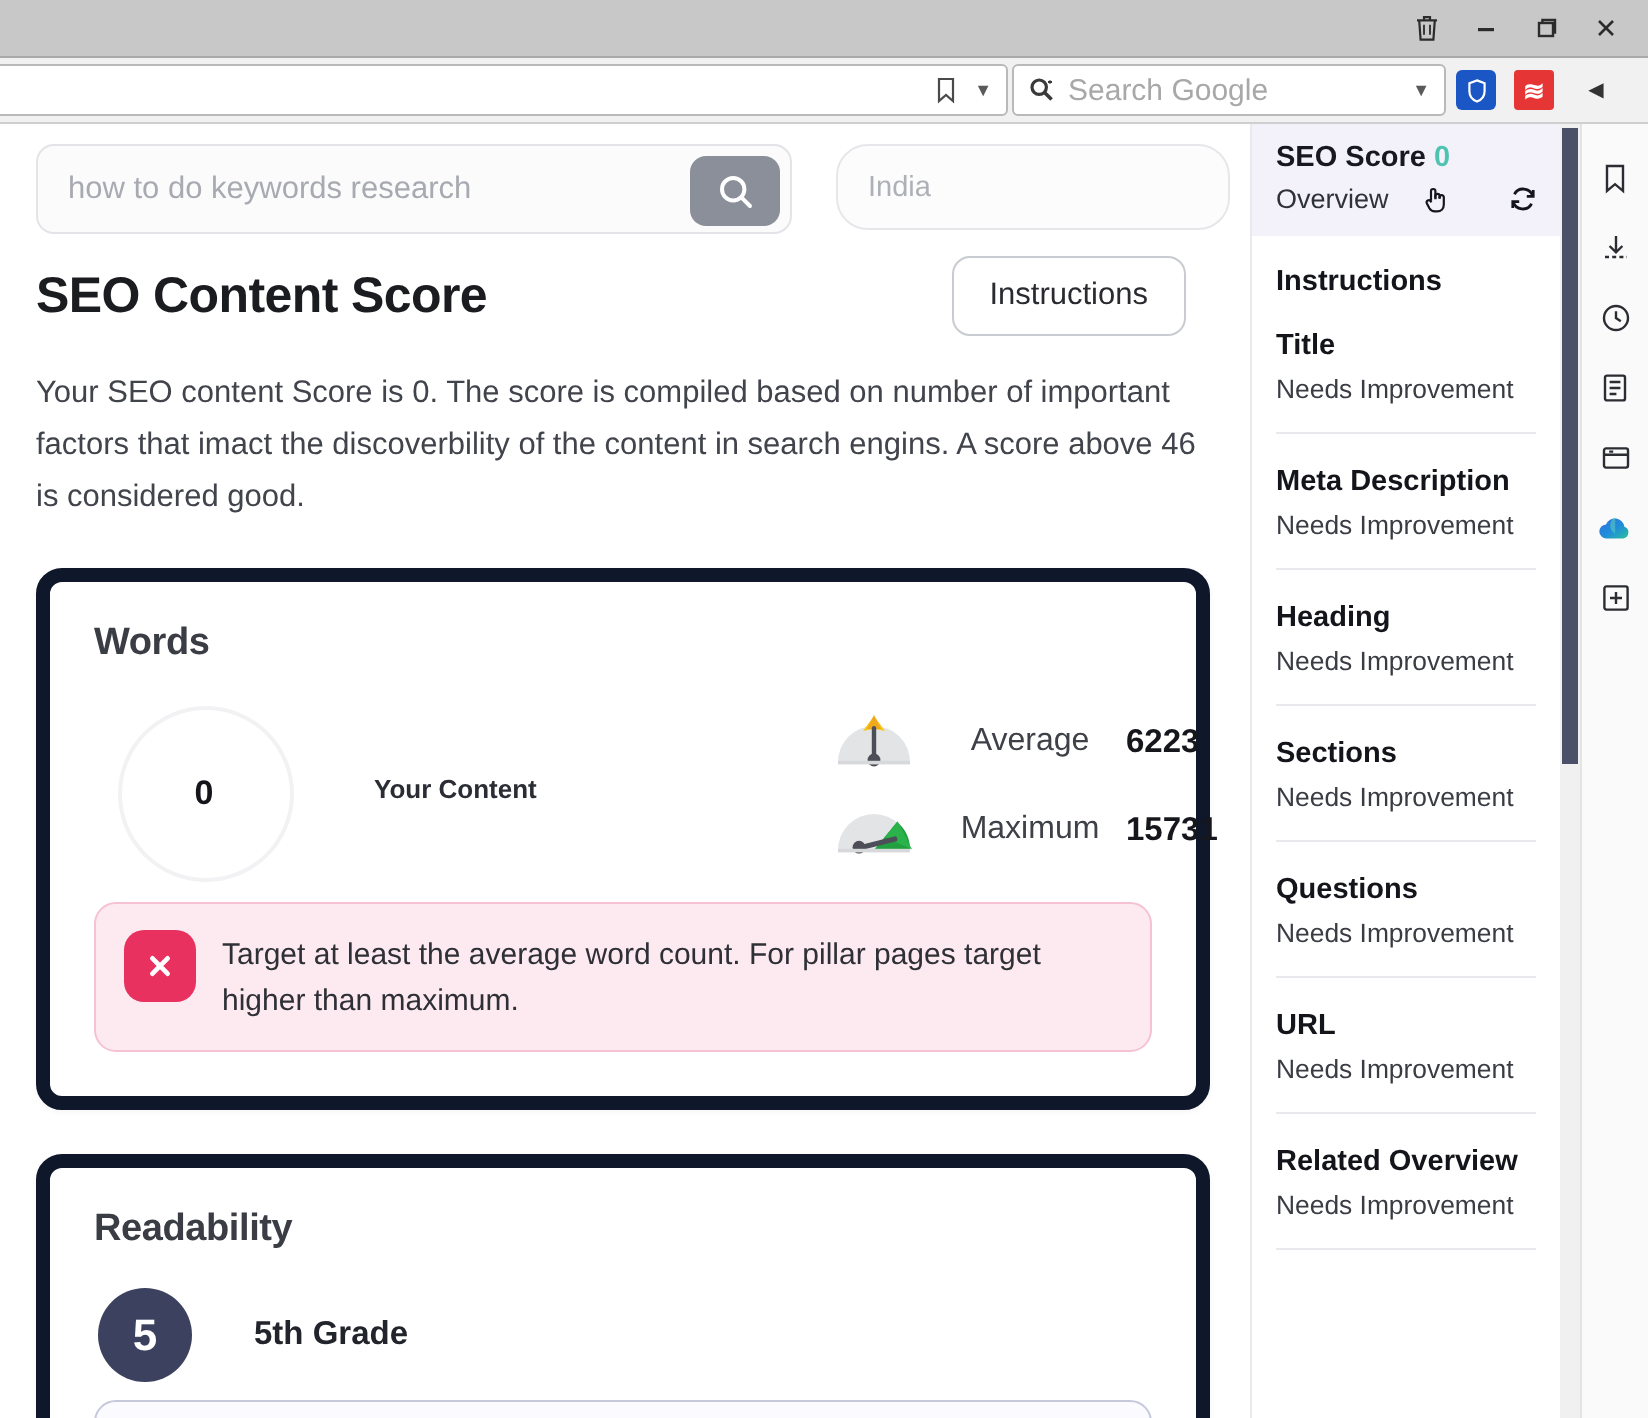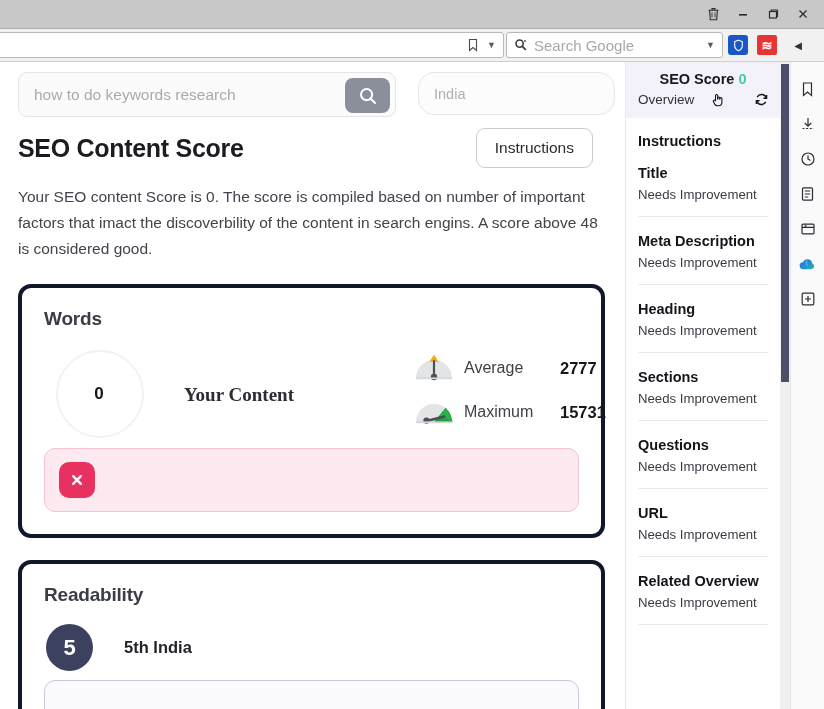--- a/index.html
+++ b/index.html
@@ -118,42 +118,42 @@
     font-family: "Liberation Sans", sans-serif; cursor: pointer;
   }
 
   .desc {
     font-size: 15.5px; line-height: 26px; color: #42444c;
     width: 580px; margin-top: 4px;
   }
 
   .card {
     margin-top: 22px; margin-right: 20px;
-    background: #ffffff; border: 4px solid #0f172a; border-radius: 13px;
+    background: #ffffff; border: 7px solid #0f172a; border-radius: 13px;
     box-shadow: 0 1px 3px rgba(0,0,0,0.045);
     padding: 20px 22px 22px 22px;
   }
   .card-title {
     font-size: 19px; font-weight: bold; color: #3b3d45; letter-spacing: -0.2px;
   }
 
   .words-row { position: relative; height: 104px; margin-top: 8px; }
   .score-circle {
     position: absolute; left: 12px; top: 12px;
     width: 88px; height: 88px; border-radius: 50%;
     border: 2px solid #f2f2f4;
     display:flex; align-items:center; justify-content:center;
   }
   .score-circle span { font-size: 17px; font-weight: bold; color:#15161a; margin-left:-2px;}
   .your-content {
     position: absolute; left: 140px; top: 46px;
-    font-size: 19px; font-weight: bold; color: #2b2d35; font-family: Liberation Serif, serif;
+    font-size: 13px; font-weight: bold; color: #2b2d35;
   }
   .stats { position: absolute; left: 368px; top: 8px; }
-  .stat-row { display: flex; align-items: center; height: 44px; }
+  .stat-row { display: flex; align-items: center; height: 44px; text-align: center; }
   .gauge { width: 44px; height: 34px; margin-right: 8px; }
   .stat-label { font-size: 16px; color: #3f4148; width: 96px; }
   .stat-val { font-size: 16.5px; font-weight: bold; color: #16171c; }
 
   .alert {
     margin-top: 6px; background: #fdeaf0; border: 1px solid #f6c2d3;
     border-radius: 11px; padding: 13px 14px;
     display: flex; align-items: flex-start;
   }
   .alert-icon {
@@ -182,21 +182,21 @@
   }
 
   
   .panel {
     position: absolute; left: 625px; top: 0; width: 155px; height: 647px;
     background: #ffffff; border-left: 1px solid #e9e9ee; overflow: hidden;
   }
   .panel-head {
     background: #f3f2fa; padding: 9px 12px 10px 12px;
   }
-  .panel-head .t1 { font-size: 14.5px; font-weight: bold; color: #181920; text-align: center; }
+  .panel-head .t1 { font-size: 14.5px; font-weight: bold; color: #181920; }
   .panel-head .t1 em { font-style: normal; color: #4ec4b0; font-weight: bold;}
   .panel-head .r2 { display:flex; align-items:center; margin-top: 4px; }
   .panel-head .ov { font-size: 13.5px; color: #30323a; }
   .hand-icon { margin-left: 16px; display:flex; }
   .refresh-icon { margin-left: 26px; display:flex; }
 
   .panel-list { padding: 0 12px; }
   .p-section { padding-top: 16px; }
   .p-section.first { padding-top: 15px; }
   .p-title { font-size: 14.5px; font-weight: bold; color: #14151b; }
@@ -301,21 +301,21 @@
       <div class="geo-wrap">
         <input class="geo-input" type="text" placeholder="India" style="">
       </div>
     </div>
 
     <div class="headrow">
       <div class="h1">SEO Content Score</div>
       <button class="instr-btn">Instructions</button>
     </div>
 
-    <div class="desc">Your SEO content Score is 0. The score is compiled based on number of important factors that imact the discoverbility of the content in search engins. A score above 48 is considered good.</div>
+    <div class="desc">Your SEO content Score is 0. The score is compiled based on number of important factors that imact the discoverbility of the content in search engins. A score above 46 is considered good.</div>
 
     <div class="card">
       <div class="card-title">Words</div>
 
       <div class="words-row">
         <div class="score-circle">
           <span>0</span>
         </div>
         <div class="your-content">Your Content</div>
 
@@ -326,21 +326,21 @@
               <svg width="44" height="34" viewBox="0 0 44 34">
                 <path d="M4 27 A18 18 0 0 1 40 27 Z" fill="#e3e4e6"></path>
                 <path d="M16.5 11.5 L22 4 L27.5 11.5 A18 18 0 0 0 16.5 11.5 Z" fill="#f5c518"></path>
                 <path d="M22 3.5 L25.5 10.5 L18.5 10.5 Z" fill="#f0a91e"></path>
                 <rect x="20.9" y="9" width="2.2" height="16" rx="1.1" fill="#4c4f57"></rect>
                 <circle cx="22" cy="26" r="3.2" fill="#4c4f57"></circle>
                 <rect x="4" y="26.4" width="36" height="1.8" fill="#d7d8da"></rect>
               </svg>
             </span>
             <span class="stat-label">Average</span>
-            <span class="stat-val">2777</span>
+            <span class="stat-val">6223</span>
           </div>
 
           <div class="stat-row">
             <span class="gauge">
               <svg width="44" height="34" viewBox="0 0 44 34">
                 <path d="M4 27 A18 18 0 0 1 40 27 Z" fill="#e3e4e6"></path>
                 <path d="M22 27 L40 27 A18 18 0 0 0 33.5 13 Z" fill="#21a040"></path>
                 <path d="M33.8 12.6 L41 26.8 L27.5 20.5 Z" fill="#2bb34b"></path>
                 <rect x="12" y="22.8" width="22" height="2.6" rx="1.3" fill="#4c4f57" transform="rotate(-14 22 24)"></rect>
                 <circle cx="14.5" cy="25.6" r="3.2" fill="#4c4f57"></circle>
@@ -353,28 +353,29 @@
 
         </div>
       </div>
 
       <div class="alert">
         <span class="alert-icon">
           <svg width="20" height="20" viewBox="0 0 20 20" stroke="#ffffff" stroke-width="2.4" stroke-linecap="round">
             <path d="M6.2 6.2l7.6 7.6M13.8 6.2l-7.6 7.6"></path>
           </svg>
         </span>
+        <span class="alert-text">Target at least the average word count. For pillar pages target higher than maximum.</span>
       </div>
     </div>
 
     <div class="card">
       <div class="card-title">Readability</div>
       <div class="read-row">
         <div class="grade-circle">5</div>
-        <div class="grade-label">5th India</div>
+        <div class="grade-label">5th Grade</div>
       </div>
       <div class="read-bar"></div>
     </div>
 
   </div>
 
   <div class="panel">
     <div class="panel-head">
       <div class="t1">
         <span>SEO Score</span>

